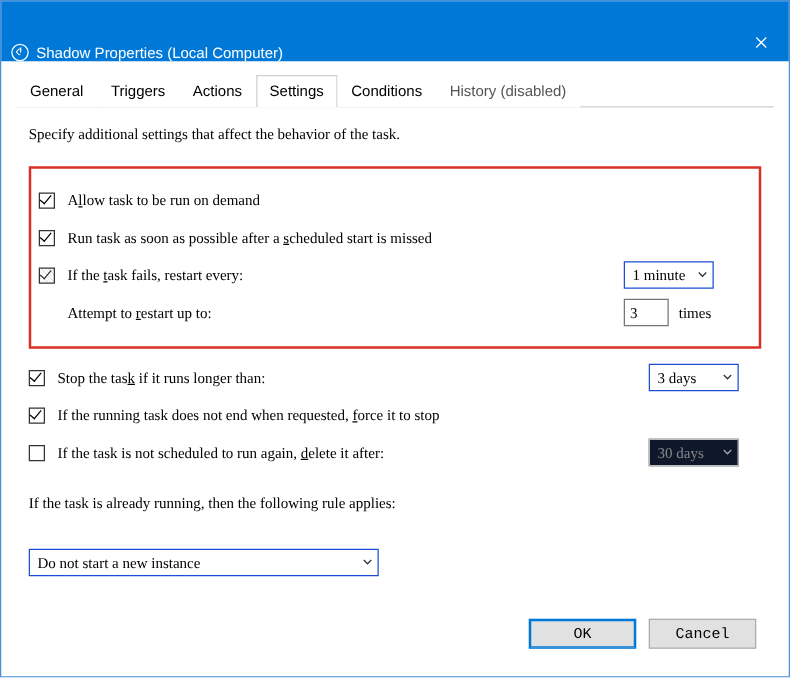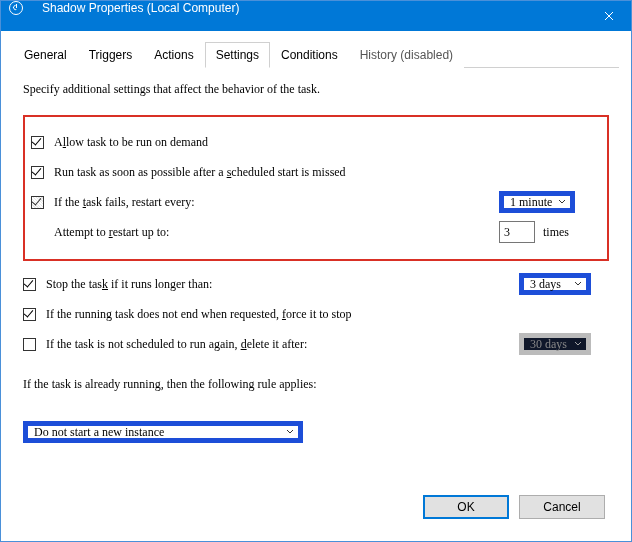--- a/index.html
+++ b/index.html
@@ -8,25 +8,24 @@
   font-size: 12px;
   background: #fff;
   width: 632px;
   height: 542px;
   overflow: hidden;
 }
 .window { width: 632px; height: 542px; border: 1px solid #4a90d9; display: flex; flex-direction: column; }
 .titlebar {
   background: #0078d7;
   color: #fff;
-  height: 30px;
+  height: 48px;
   display: flex;
-  align-items: flex-start;
+  align-items: flex-end;
   padding-left: 8px;
-  gap: 13px;
 }
 .titlebar .title-icon { width: 14px; height: 14px; border: 1.5px solid #fff; border-radius: 50%; margin-right: 6px; position: relative; }
 .titlebar .title-icon::before { content:""; position:absolute; width:4px; height:4px; border:1px solid #fff; border-radius:50%; left:3px; top:3px; border-right:none; border-top:none; transform:rotate(45deg);}
 .titlebar .title-icon::after { content:""; position:absolute; width:1px; height:4px; background:#fff; left:6px; top:2px;}
 .title-text { font-size: 12px; flex: 1; }
 .close-btn { width: 45px; height: 30px; display:flex; align-items:center; justify-content:center; color:#fff; cursor:pointer; }
 .close-btn svg { width:10px; height:10px; }
 .content { flex:1; padding: 10px 12px 8px 12px; display:flex; flex-direction:column;border-radius:26px; }
 .tabstrip { display:flex; border-bottom:1px solid #d0d0d0; position:relative; }
 .tab { padding: 5px 10px 5px 10px; font-size:12px; color:#000; cursor:pointer; border:1px solid transparent; border-bottom:none; position:relative; top:1px; background:#fff;}
@@ -36,30 +35,30 @@
 .intro { margin-bottom: 18px; font-size:12px; }
 .highlight-box { border: 2.5px solid #d93025; padding: 8px 18px 10px 6px; margin-bottom: 10px; }
 .row { display:flex; align-items:center; min-height: 26px; margin: 4px 0; }
 .cb { width:13px; height:13px; border:1px solid #333; margin-right: 10px; position:relative; flex-shrink:0; cursor:pointer; background:#fff;}
 .cb.checked::after { content:""; position:absolute; left:2px; top:-1px; width:4px; height:8px; border:solid #000; border-width:0 1.5px 1.5px 0; transform:rotate(40deg);}
 .cb.shaded { background: repeating-linear-gradient(45deg,#e8e8e8,#e8e8e8 1px,#fff 1px,#fff 2px); }
 .cb.shaded.checked::after { border-color:#333; }
 .label { font-size:12px; color:#000; }
 .indent-label { margin-left: 23px; font-size:12px; }
 .spacer { flex:1; }
-.select-box { border:5px solid #1d4ed8; height:22px; display:flex; align-items:center; padding: 0 4px 0 6px; font-size:12px; background:#fff; cursor:pointer; min-width:72px; }
+.select-box { border:1px solid #1d4ed8; height:22px; display:flex; align-items:center; padding: 0 4px 0 6px; font-size:12px; background:#fff; cursor:pointer; min-width:72px; }
 .select-box.disabled { color:#888; border-color:#bbb; background:#0f172a; cursor:default;}
 .select-box .sval { flex:1; text-align:left; }
 .chev { margin-left:6px; }
 .chev svg { width:8px; height:8px; display:block;}
 .num-input { border:1px solid #767676; height:22px; width:36px; padding:0 4px; font-size:12px; font-family:inherit; }
 .after-text { margin-left: 8px; font-size:12px; }
 .control-col { width: 90px; display:flex; justify-content:flex-start; }
 .wide-select { width: 280px; margin-left: 0; margin-top: 24px; }
-.footer { display:flex; justify-content:flex-end; gap:10px; padding: 10px 14px 14px 0; }
+.footer { display:flex; justify-content:flex-end; gap:10px; padding: 10px 14px 14px 0; font-family: Liberation Mono, monospace; }
 .btn { width:86px; height:24px; border:1px solid #adadad; background:#e1e1e1; font-size:12px; font-family:inherit; cursor:pointer; }
 .btn.primary { border:1px solid #0078d7; box-shadow: inset 0 0 0 1px #0078d7; background:#e1e1e1;}
 .row-gap { margin-top: 14px; margin-bottom: 6px; }
 u { text-decoration: underline; }
 </style>
 </head>
 <body>
 
 <div class="window">
   <div class="titlebar">

